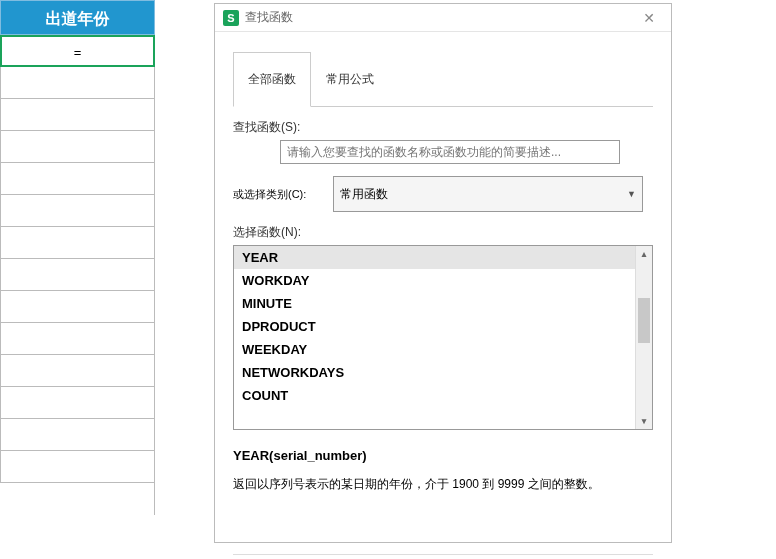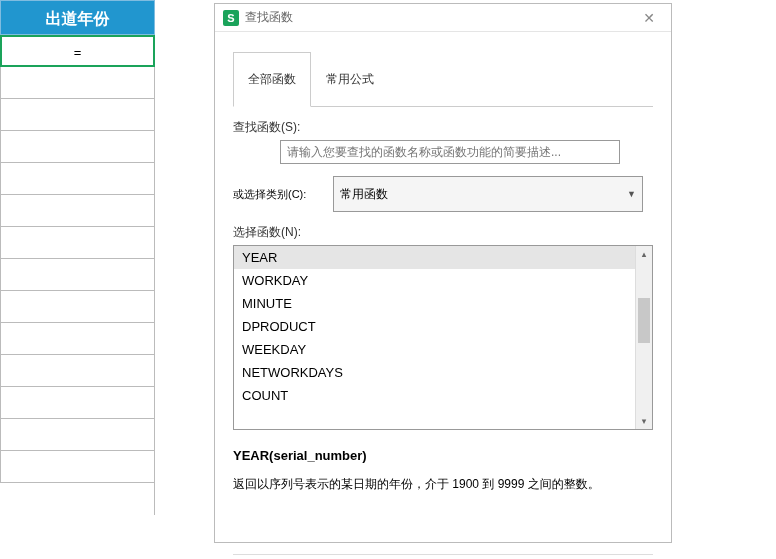--- a/index.html
+++ b/index.html
@@ -26,21 +26,21 @@
 .tab.active { border: 1px solid #ccc; border-bottom: 1px solid #fff; background: #fff; }
 
 .field-label { margin-top: 12px; margin-bottom: 4px; font-size: 12px; color: #333; }
 .search-input { width: 340px; height: 24px; border: 1px solid #999; padding: 0 6px; font-size: 12px; color: #888; font-family: inherit; margin-left: 47px; }
 
 .row { display: flex; align-items: center; margin-top: 12px; }
 .row-label { width: 100px; font-size: 11px; }
 .select { flex: 0 0 310px; height: 36px; border: 1px solid #999; background: #f5f5f5; display: flex; align-items: center; justify-content: space-between; padding: 0 6px; font-size: 12px; cursor: pointer; }
 .select-arrow { font-size: 9px; color: #555; }
 
-.listbox-wrap { margin-top: 4px; border: 1px solid #999; height: 185px; display: flex; }
+.listbox-wrap { margin-top: 4px; border: 1px solid #999; height: 185px; display: flex; font-weight: bold; }
 .listbox { flex: 1; overflow: hidden; }
 .list-item { padding: 4px 8px; font-size: 13px; cursor: pointer; }
 .list-item.selected { background: #e5e5e5; }
 .scrollbar { width: 17px; background: #f0f0f0; border-left: 1px solid #ddd; position: relative; }
 .scroll-up, .scroll-down { height: 16px; text-align: center; font-size: 9px; color: #666; line-height: 16px; }
 .scroll-thumb { position: absolute; left: 2px; right: 2px; top: 52px; height: 45px; background: #c8c8c8; }
 
 .syntax { margin-top: 18px; font-weight: bold; font-size: 13px; }
 .desc { margin-top: 12px; font-size: 12px; line-height: 1.6; }
 

